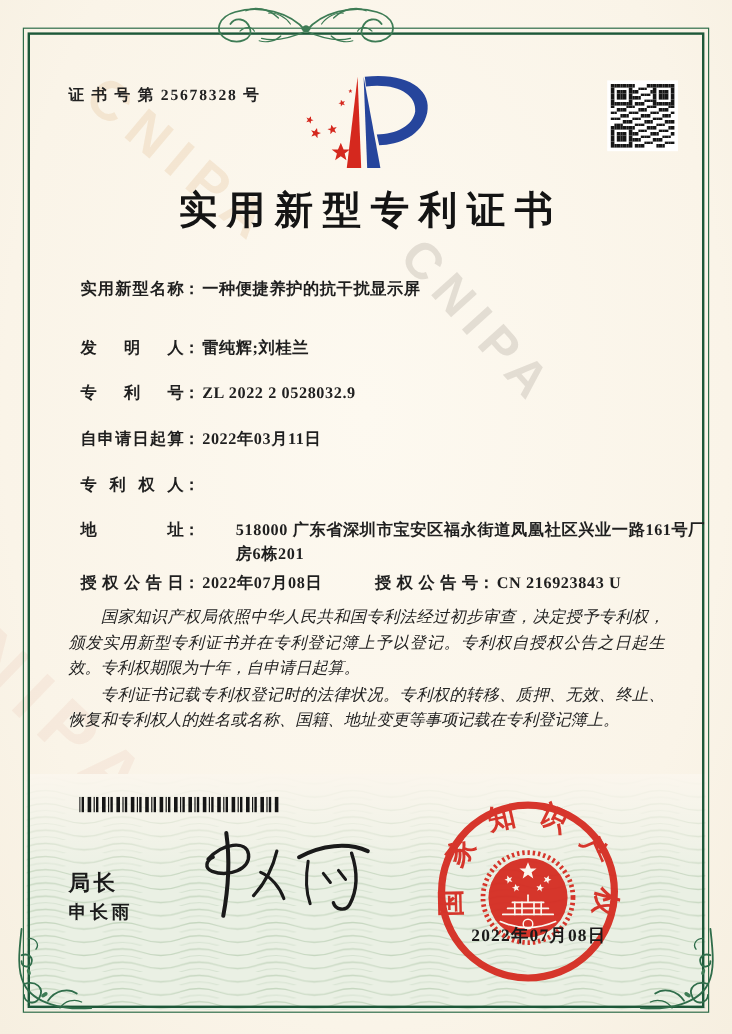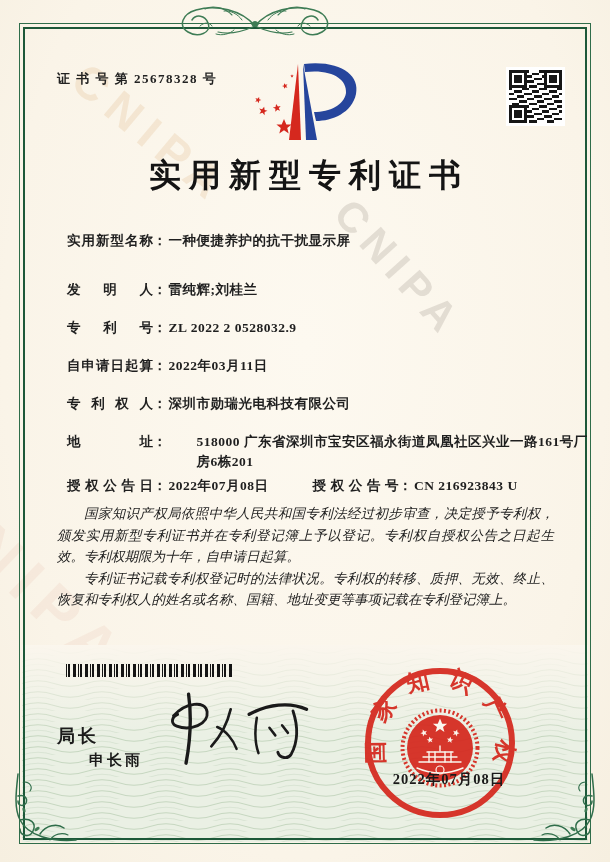--- a/index.html
+++ b/index.html
@@ -44,21 +44,21 @@
   .paras{position:absolute;left:57px;top:503px;width:497px;font-size:13.5px;line-height:21.5px;color:#222;
          text-align:justify;font-style:italic;z-index:3;}
   .paras p{margin:0;text-indent:2em;}
   
   .barcode{position:absolute;left:66px;top:664px;width:172px;height:13px;display:flex;align-items:stretch;overflow:hidden;z-index:3;}
   .bar{background:#151515;flex:none;}
   .gap{flex:none;}
   .signer-title{position:absolute;left:57px;top:724px;font-family:"Liberation Sans","DejaVu Sans",sans-serif;
       font-size:18px;font-weight:600;letter-spacing:3px;color:#1b1b1b;z-index:3;}
   .signer-name{position:absolute;left:57px;top:751px;font-family:"Liberation Sans","DejaVu Sans",sans-serif;
-      font-size:15px;font-weight:600;letter-spacing:3px;color:#1b1b1b;z-index:3;margin-left:32px;}
+      font-size:15px;font-weight:600;letter-spacing:3px;color:#1b1b1b;z-index:3;}
   .signature{position:absolute;left:165px;top:682px;z-index:3;}
   .seal{position:absolute;left:363px;top:666px;z-index:4;opacity:.93;}
   .seal-date{position:absolute;left:381px;top:770px;width:136px;text-align:center;font-size:14.5px;font-weight:700;
       color:#1a1a1a;letter-spacing:1px;z-index:5;}
   .footer{position:absolute;left:0;top:808px;width:100%;text-align:center;font-size:11.5px;color:#3d3d3d;z-index:3;letter-spacing:1px;}
   .ornament{position:absolute;z-index:3;pointer-events:none;}
   .orn-top{left:172px;top:0;}
   .orn-bl{left:10px;top:770px;}
   .orn-br{right:10px;top:770px;transform:scaleX(-1);}
 </style>
@@ -608,21 +608,20 @@
     <span class="fvalue">ZL 2022 2 0528032.9</span>
   </div>
   <div class="row" style="top:356px">
     <span class="flabel">自申请日起算</span>
       <span class="colon">：</span>
     <span class="fvalue">2022年03月11日</span>
   </div>
   <div class="row" style="top:394px">
     <span class="flabel">专利权人</span>
       <span class="colon">：</span>
-    <span class="fvalue">深圳市勋瑞光电科技有限公司</span>
   </div>
   <div class="row" style="top:432px">
     <span class="flabel">地址</span>
       <span class="colon">：</span>
     <span class="fvalue addr-value">518000 广东省深圳市宝安区福永街道凤凰社区兴业一路161号厂房6栋201</span>
   </div>
   <div class="row" style="top:476px">
     <span class="flabel">授权公告日</span>
       <span class="colon">：</span>
     <span class="fvalue">2022年07月08日</span>

